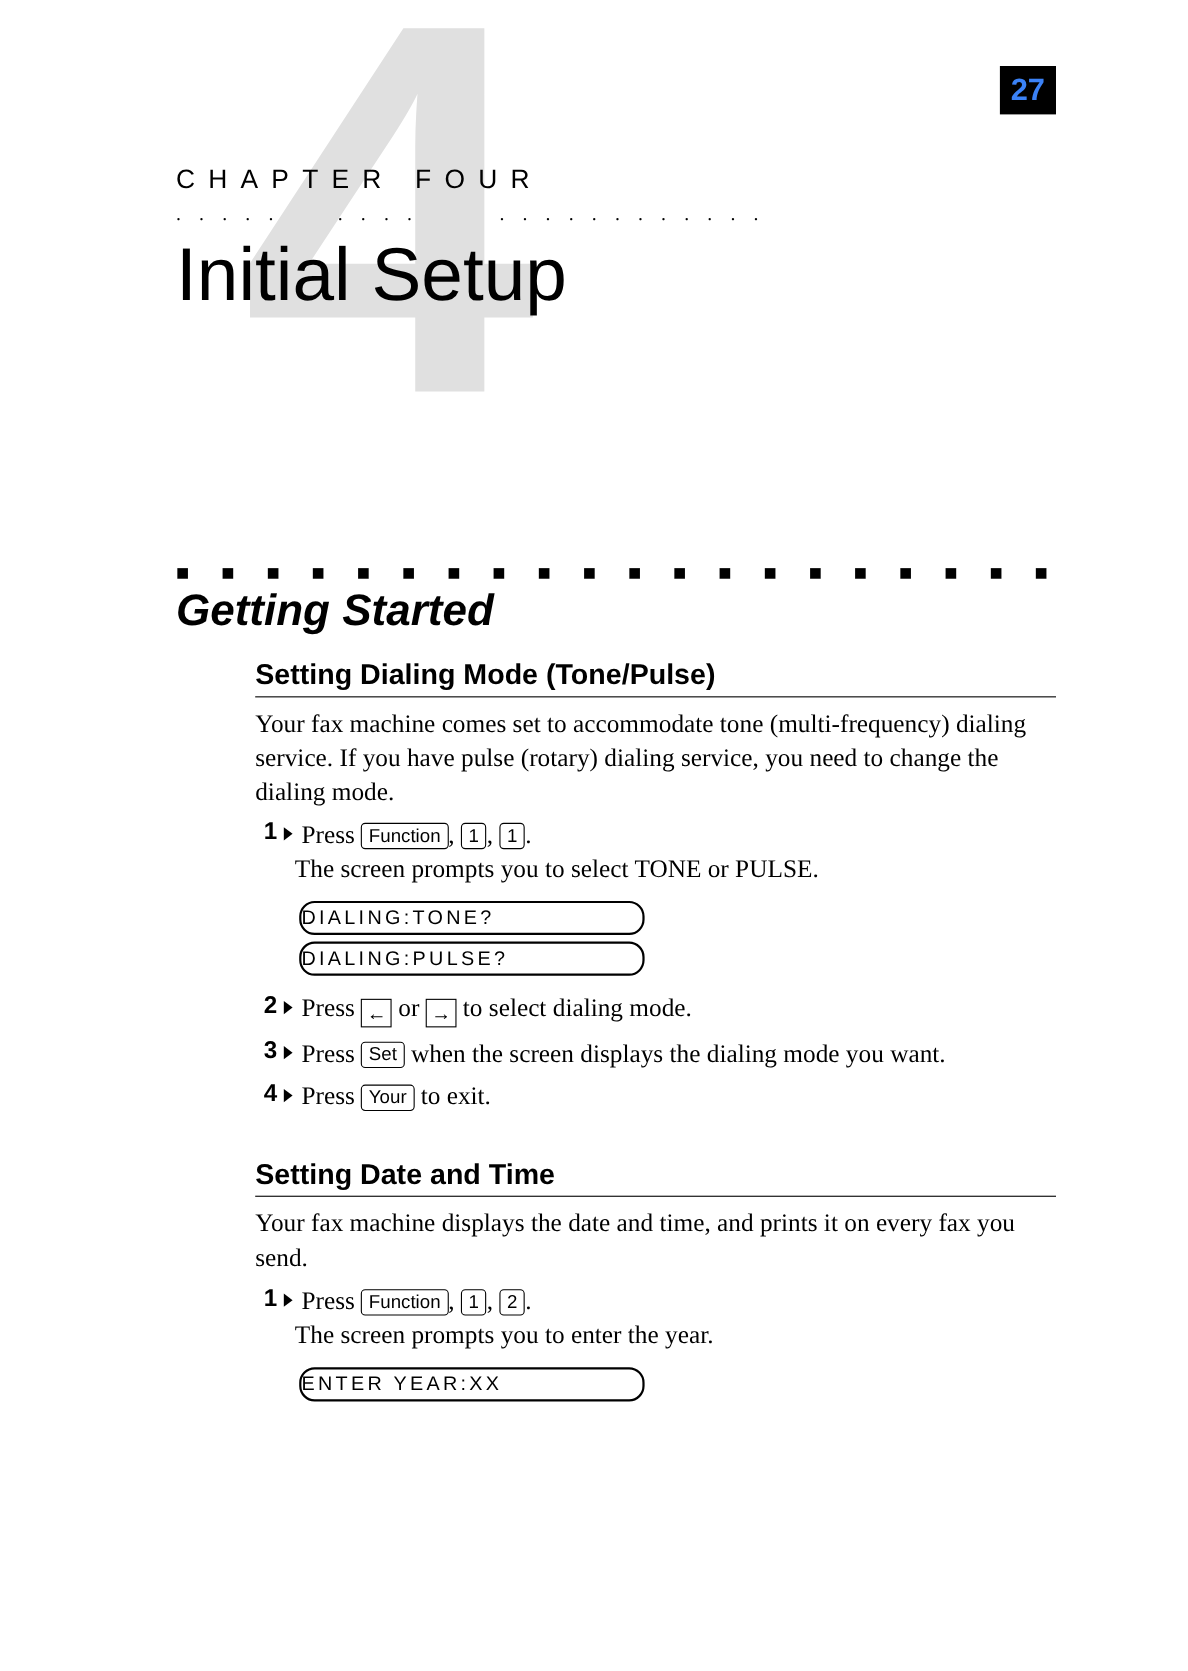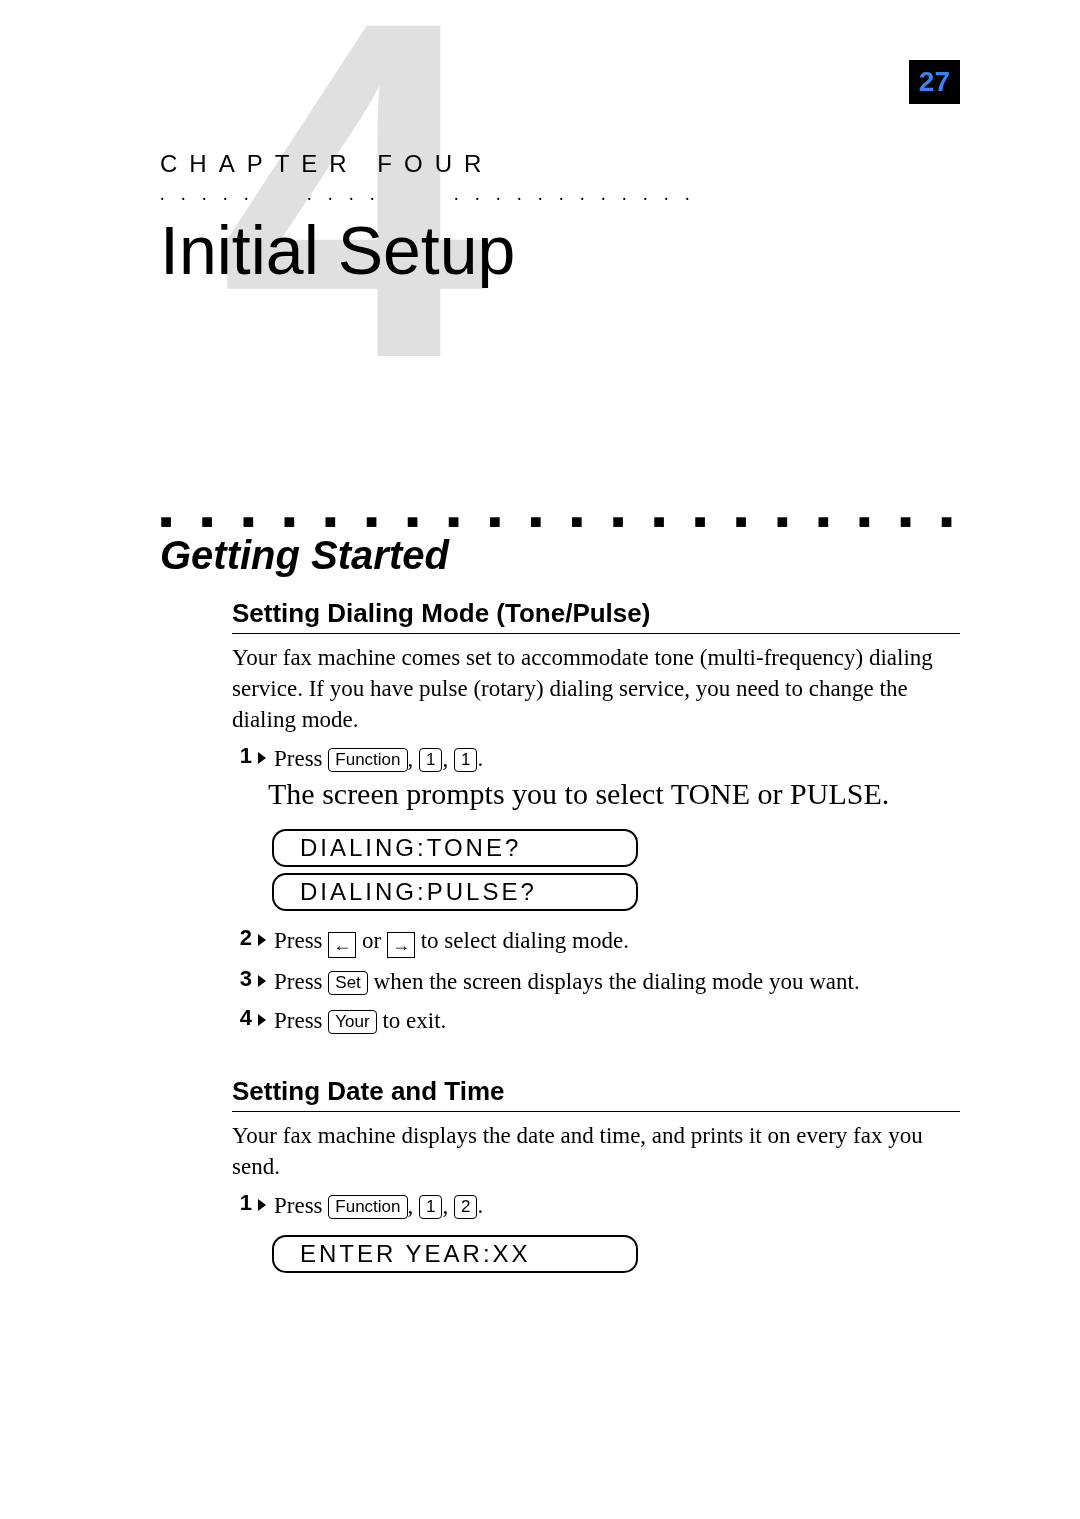--- a/index.html
+++ b/index.html
@@ -122,21 +122,21 @@
     width: 0; height: 0;
     border-top: 6px solid transparent;
     border-bottom: 6px solid transparent;
     border-left: 8px solid #000;
     margin: 9px 8px 0 2px;
     flex: 0 0 auto;
   }
   .step-body { flex: 1; line-height: 1.35; }
   .step-sub {
     margin-left: 36px;
-    font-size: 30px;
+    font-size: 23px;
     line-height: 1.35;
   }
 
   .key {
     display: inline-block;
     border: 1.5px solid #000;
     border-radius: 4px;
     padding: 0 6px;
     font-family: Arial, Helvetica, sans-serif;
     font-size: 17px;
@@ -155,23 +155,23 @@
     font-size: 18px;
     font-weight: bold;
   }
 
   .lcd-wrap {
     margin: 14px 0 14px 40px;
   }
   .lcd {
     border: 2px solid #000;
     border-radius: 14px;
-    padding: 3px 26px;
-    font-family: Arial, Helvetica, sans-serif;
-    font-size: 24px;
+    padding: 3px 0;
+    font-family: Arial, Helvetica, sans-serif;
+    font-size: 18px;
     letter-spacing: 3px;
     width: 310px;
     margin-bottom: 6px;
   }
 
   .subsection + .subsection { margin-top: 40px; }
 </style>
 </head>
 <body>
 
@@ -249,18 +249,19 @@
     <div class="step">
       <span class="step-num">1</span>
       <span class="step-marker"></span>
       <span class="step-body">
         <span>Press</span>
         <span class="key">Function</span><span>,</span>
         <span class="key">1</span><span>,</span>
         <span class="key">2</span><span>.</span>
       </span>
     </div>
+    <div class="step-sub">The screen prompts you to enter the year.</div>
 
     <div class="lcd-wrap">
       <div class="lcd">ENTER YEAR:XX</div>
     </div>
   </div>
 </div>
 
 </body></html>

